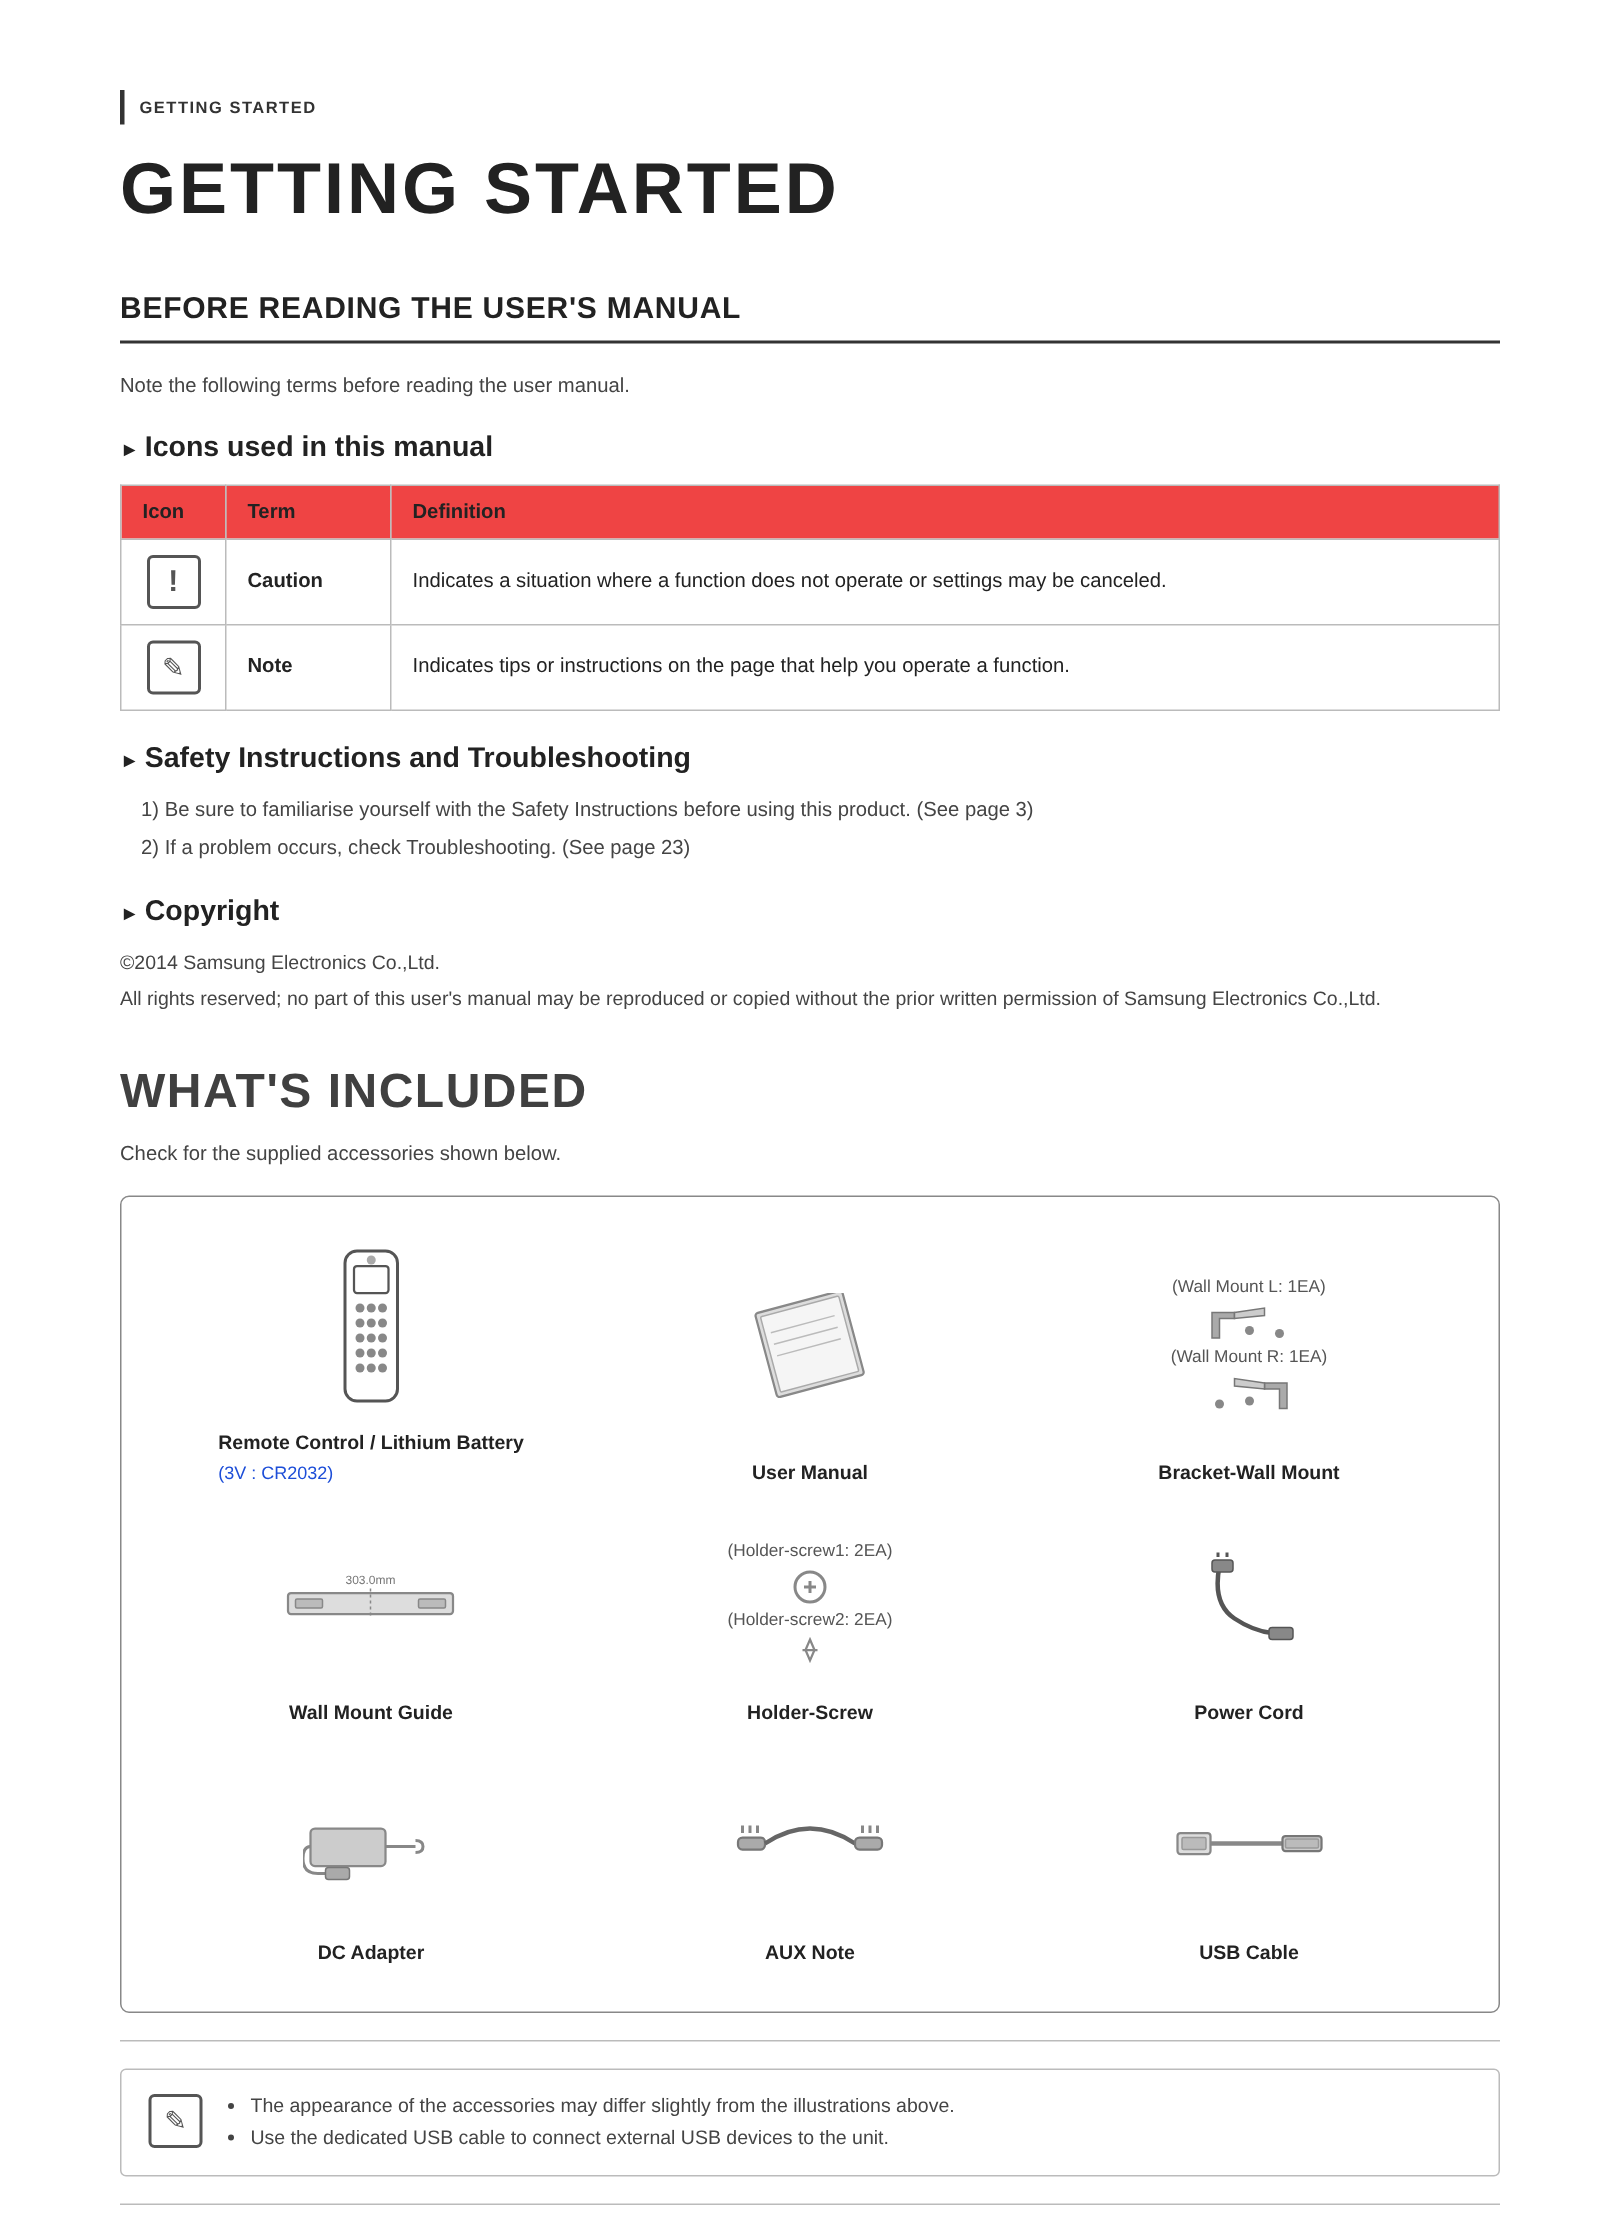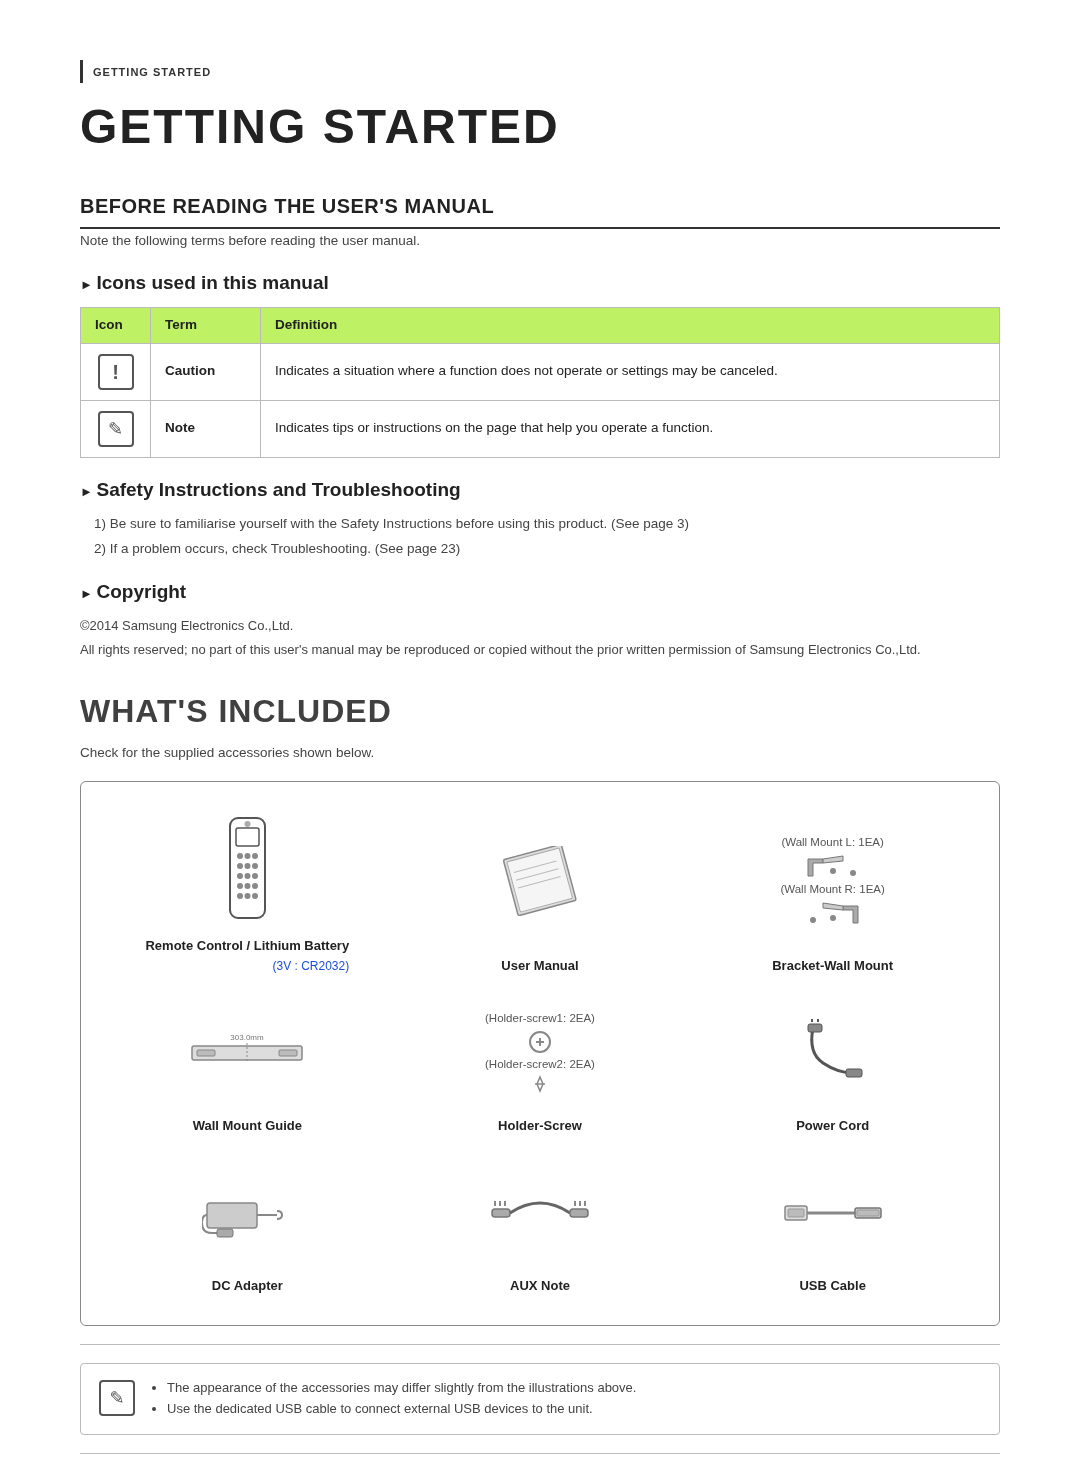--- a/index.html
+++ b/index.html
@@ -37,21 +37,21 @@
       margin-top: 4px;
     }
 
     .section-title {
       font-size: 20px;
       font-weight: bold;
       text-transform: uppercase;
       color: #222;
       border-bottom: 2px solid #333;
       padding-bottom: 6px;
-      margin-bottom: 2px;
+      margin-bottom: 18px;
       letter-spacing: 0.5px;
     }
 
     .intro-text {
       font-size: 13.5px;
       color: #444;
       margin-bottom: 18px;
     }
 
     .subsection-title {
@@ -67,21 +67,21 @@
     }
 
     
     .icons-table {
       width: 100%;
       border-collapse: collapse;
       margin-bottom: 18px;
       font-size: 13.5px;
     }
     .icons-table thead tr {
-      background: #bef264;
+      background: #ef4444;
     }
     .icons-table th {
       border: 1px solid #bbb;
       padding: 7px 14px;
       text-align: left;
       font-weight: bold;
       font-size: 13.5px;
     }
     .icons-table td {
       border: 1px solid #bbb;
@@ -178,21 +178,21 @@
       display: flex;
       flex-direction: column;
       align-items: center;
       justify-content: center;
       margin-bottom: 6px;
     }
 
     .included-item-label {
       font-size: 13px;
       font-weight: bold;
-      text-align: right;
+      text-align: left;
       color: #222;
       margin-top: 4px;
     }
 
     .included-item-sublabel {
       font-size: 12px;
       font-weight: normal;
       color: #1d4ed8;
     }
 

